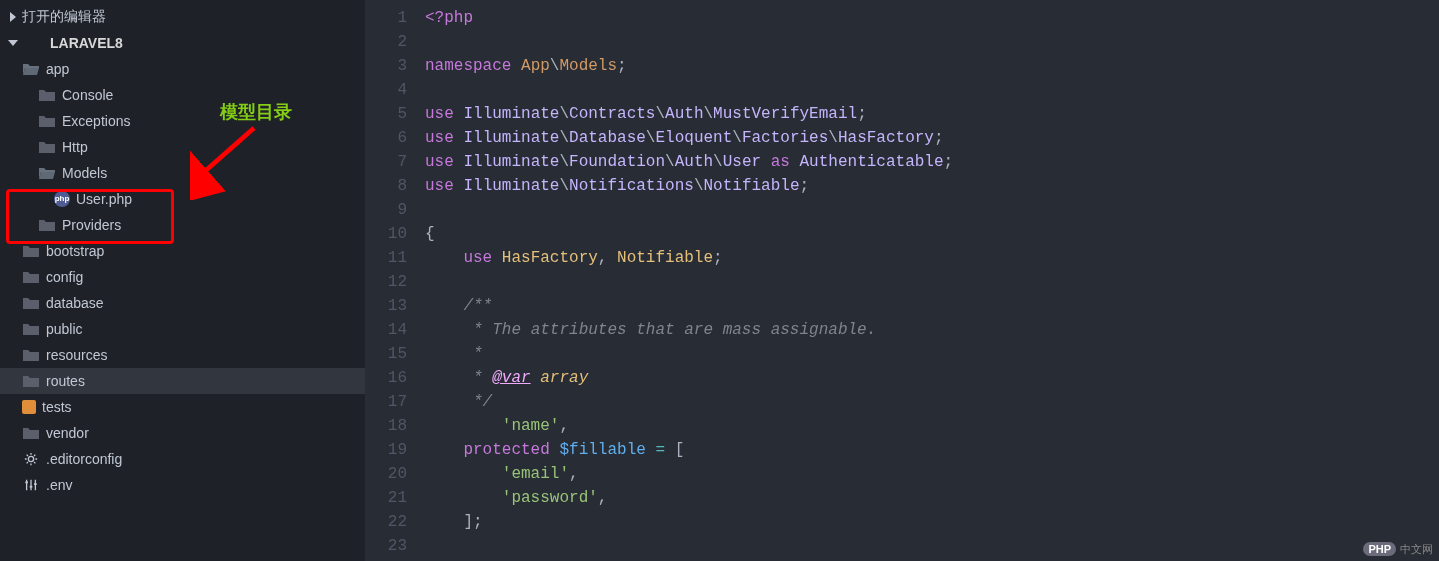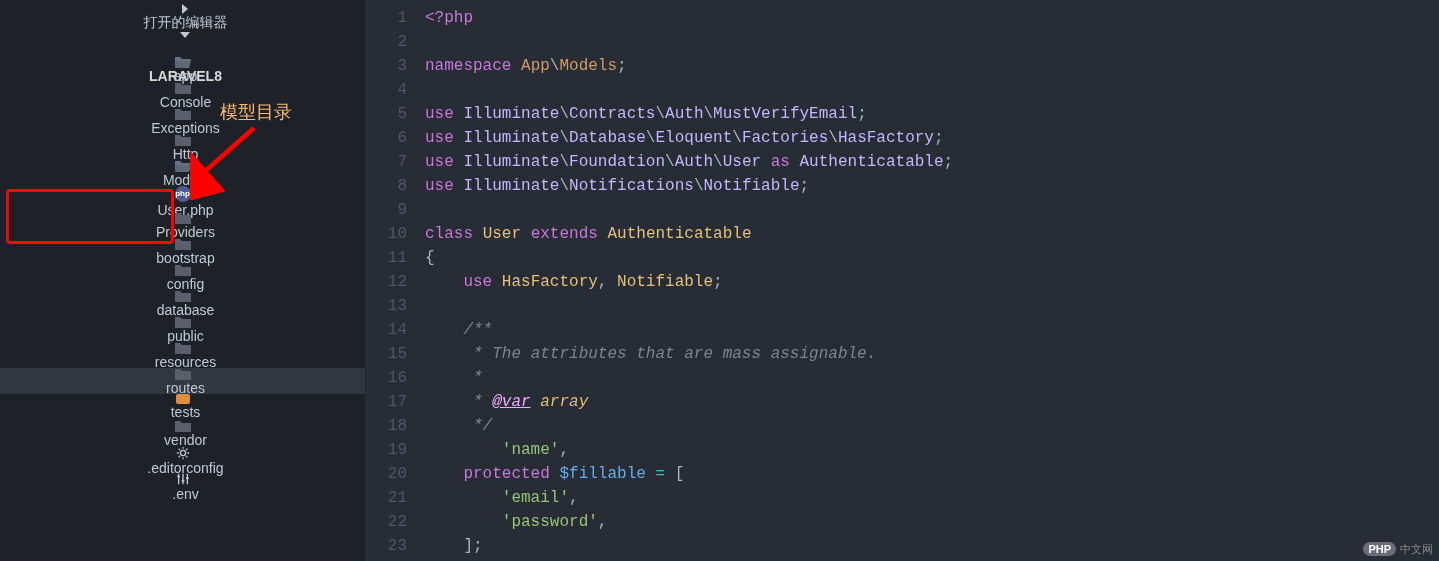--- a/index.html
+++ b/index.html
@@ -23,21 +23,20 @@
   position: relative;
 }
 .tree-row {
   display: flex;
   align-items: center;
   height: 26px;
   padding-left: 6px;
   color: #c1c8d4;
   cursor: pointer;
   white-space: nowrap;
-  flex-direction: column;
 }
 .tree-row.project { font-weight: 700; color: #d8d8d8; gap: 28px; }
 .tree-row.active { background: #32363f; }
 .chev {
   width: 14px; height: 14px;
   display: inline-flex;
   align-items: center; justify-content: center;
   margin-right: 2px;
 }
 .chev svg { width: 10px; height: 10px; fill: #c1c8d4; }
@@ -73,23 +72,23 @@
   border-radius: 4px;
   pointer-events: none;
 }
 .arrow-annotation {
   position: absolute;
   left: 190px;
   top: 120px;
   pointer-events: none;
 }
 .arrow-annotation .label {
-  color: #fdba74;
+  color: #84cc16;
   font-size: 18px;
-  font-weight: 400;
+  font-weight: 700;
   position: absolute;
   left: 30px; top: -20px;
   white-space: nowrap;
 }
 .arrow-annotation svg { width: 80px; height: 80px; }
 .editor {
   flex: 1;
   display: flex;
   background: #282c34;
   font-family: Consolas, "Courier New", monospace;
@@ -353,21 +352,20 @@
   <div class="code" id="code">
       <div class="line"><span class="tk-tag">&lt;?php</span></div>
       <div class="line"></div>
       <div class="line"><span class="tk-kw">namespace</span><span class="tk-plain"> </span><span class="tk-ns">App</span><span class="tk-punc">\</span><span class="tk-ns">Models</span><span class="tk-punc">;</span></div>
       <div class="line"></div>
       <div class="line"><span class="tk-kw">use</span><span class="tk-plain"> </span><span class="tk-ns2">Illuminate</span><span class="tk-punc">\</span><span class="tk-ns2">Contracts</span><span class="tk-punc">\</span><span class="tk-ns2">Auth</span><span class="tk-punc">\</span><span class="tk-ns2">MustVerifyEmail</span><span class="tk-punc">;</span></div>
       <div class="line"><span class="tk-kw">use</span><span class="tk-plain"> </span><span class="tk-ns2">Illuminate</span><span class="tk-punc">\</span><span class="tk-ns2">Database</span><span class="tk-punc">\</span><span class="tk-ns2">Eloquent</span><span class="tk-punc">\</span><span class="tk-ns2">Factories</span><span class="tk-punc">\</span><span class="tk-ns2">HasFactory</span><span class="tk-punc">;</span></div>
       <div class="line"><span class="tk-kw">use</span><span class="tk-plain"> </span><span class="tk-ns2">Illuminate</span><span class="tk-punc">\</span><span class="tk-ns2">Foundation</span><span class="tk-punc">\</span><span class="tk-ns2">Auth</span><span class="tk-punc">\</span><span class="tk-ns2">User</span><span class="tk-plain"> </span><span class="tk-kw">as</span><span class="tk-plain"> </span><span class="tk-ns2">Authenticatable</span><span class="tk-punc">;</span></div>
       <div class="line"><span class="tk-kw">use</span><span class="tk-plain"> </span><span class="tk-ns2">Illuminate</span><span class="tk-punc">\</span><span class="tk-ns2">Notifications</span><span class="tk-punc">\</span><span class="tk-ns2">Notifiable</span><span class="tk-punc">;</span></div>
       <div class="line"></div>
-      <div class="line"><span class="tk-kw">class</span><span class="tk-plain"> </span><span class="tk-class">User</span><span class="tk-plain"> </span><span class="tk-kw">extends</span><span class="tk-plain"> </span><span class="tk-class">Authenticatable</span></div>
       <div class="line"><span class="tk-punc">{</span></div>
       <div class="line"><span class="tk-plain">    </span><span class="tk-kw">use</span><span class="tk-plain"> </span><span class="tk-class">HasFactory</span><span class="tk-punc">, </span><span class="tk-class">Notifiable</span><span class="tk-punc">;</span></div>
       <div class="line"></div>
       <div class="line"><span class="tk-plain">    </span><span class="tk-comm">/**</span></div>
       <div class="line"><span class="tk-plain">     </span><span class="tk-comm">* The attributes that are mass assignable.</span></div>
       <div class="line"><span class="tk-plain">     </span><span class="tk-comm">*</span></div>
       <div class="line"><span class="tk-plain">     </span><span class="tk-comm">* </span><span class="tk-doctag">@var</span><span class="tk-comm"> </span><span class="tk-doctype">array</span></div>
       <div class="line"><span class="tk-plain">     </span><span class="tk-comm">*/</span></div>
       <div class="line"><span class="tk-plain">        </span><span class="tk-str">'name'</span><span class="tk-punc">,</span></div>
       <div class="line"><span class="tk-plain">    </span><span class="tk-kw">protected</span><span class="tk-plain"> </span><span class="tk-var">$fillable</span><span class="tk-plain"> </span><span class="tk-op">=</span><span class="tk-plain"> </span><span class="tk-punc">[</span></div>

